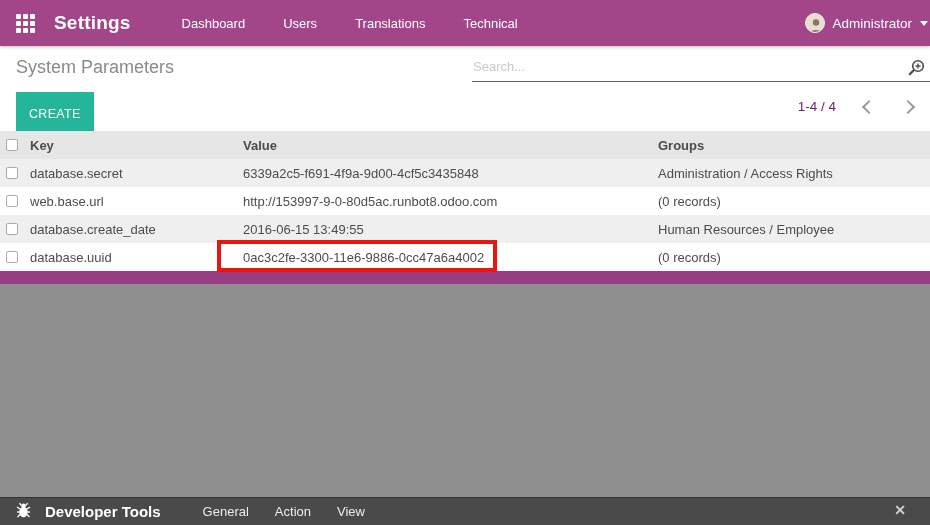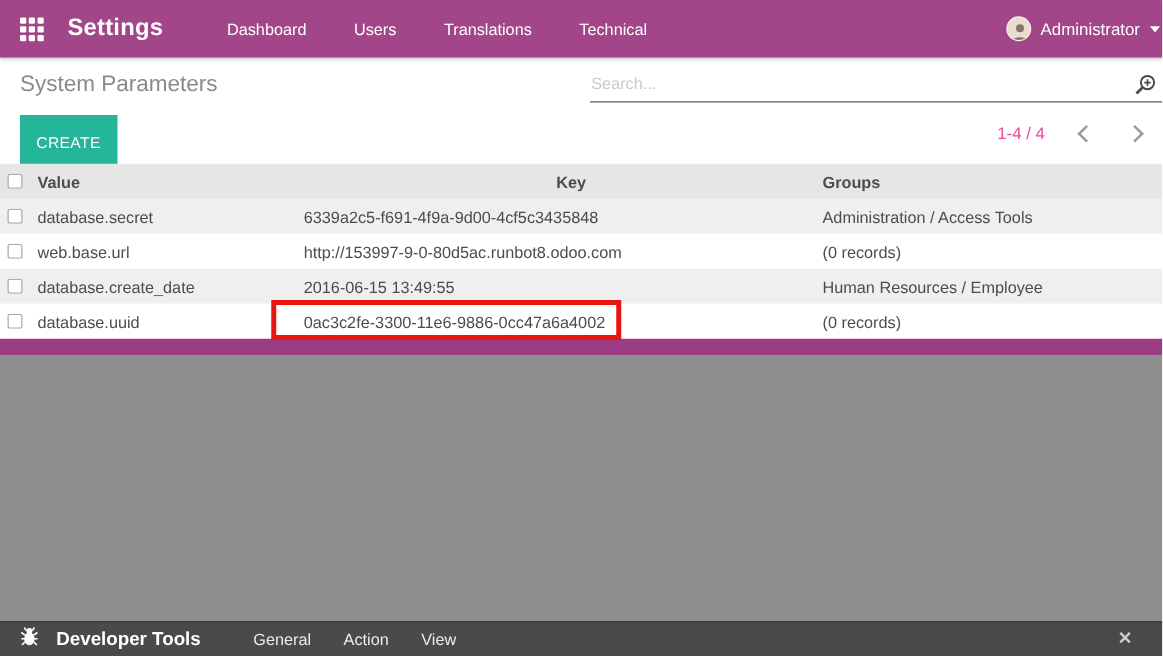--- a/index.html
+++ b/index.html
@@ -47,21 +47,21 @@
     background: var(--accent, #24b59a); color: #fff; border: none;
     font-family: "Liberation Sans", sans-serif; font-size: 12.5px; letter-spacing: .3px;
     padding: 0 13px; cursor: pointer;
   }
   .btn-import {
     position: absolute; left: 96px; top: 92px; height: 26px; line-height: 26px;
     background: none; border: none; color: var(--accent, #24b59a);
     font-family: "Liberation Sans", sans-serif; font-size: 10px; letter-spacing: .3px; cursor: pointer; padding: 0; margin-top: 40px;
   }
   .pager { position: absolute; right: 10px; top: 95px; display: flex; align-items: center; gap: 20px; }
-  .pager-range { font-size: 13.5px; color: #ec4899; }
+  .pager-range { font-size: 13.5px; color: #701a75; }
   .pager-chevron { width: 22px; height: 22px; position: relative; cursor: pointer; }
   .pager-chevron::before {
     content: ""; position: absolute; top: 7px; width: 8px; height: 8px;
     border-top: 2px solid #9a9a9a; border-right: 2px solid #9a9a9a;
   }
   .pager-prev::before { left: 8px; transform: rotate(-135deg); }
   .pager-next::before { left: 5px; transform: rotate(45deg); }
 
   
   .list { position: absolute; top: 131px; left: 0; right: 0; font-size: 13px; color: #4c4c4c; }
@@ -150,32 +150,32 @@
     <span class="pager-range">1-4 / 4</span>
     <span class="pager-chevron pager-prev"></span>
     <span class="pager-chevron pager-next"></span>
   </div>
 
   <div class="list">
     <div class="thead">
       <div class="cell cell-check">
           <span class="checkbox"></span>
         </div>
+      <div class="cell cell-key">Key</div>
       <div class="cell cell-value">Value</div>
-      <div class="cell cell-key">Key</div>
       <div class="cell cell-groups">Groups</div>
     </div>
     <div class="tbody">
         <div class="trow">
       <div class="cell cell-check">
             <span class="checkbox"></span>
           </div>
       <div class="cell cell-key">database.secret</div>
       <div class="cell cell-value">6339a2c5-f691-4f9a-9d00-4cf5c3435848</div>
-      <div class="cell cell-groups">Administration / Access Tools</div>
+      <div class="cell cell-groups">Administration / Access Rights</div>
     </div>
         <div class="trow">
       <div class="cell cell-check">
             <span class="checkbox"></span>
           </div>
       <div class="cell cell-key">web.base.url</div>
       <div class="cell cell-value">http://153997-9-0-80d5ac.runbot8.odoo.com</div>
       <div class="cell cell-groups">(0 records)</div>
     </div>
         <div class="trow">

